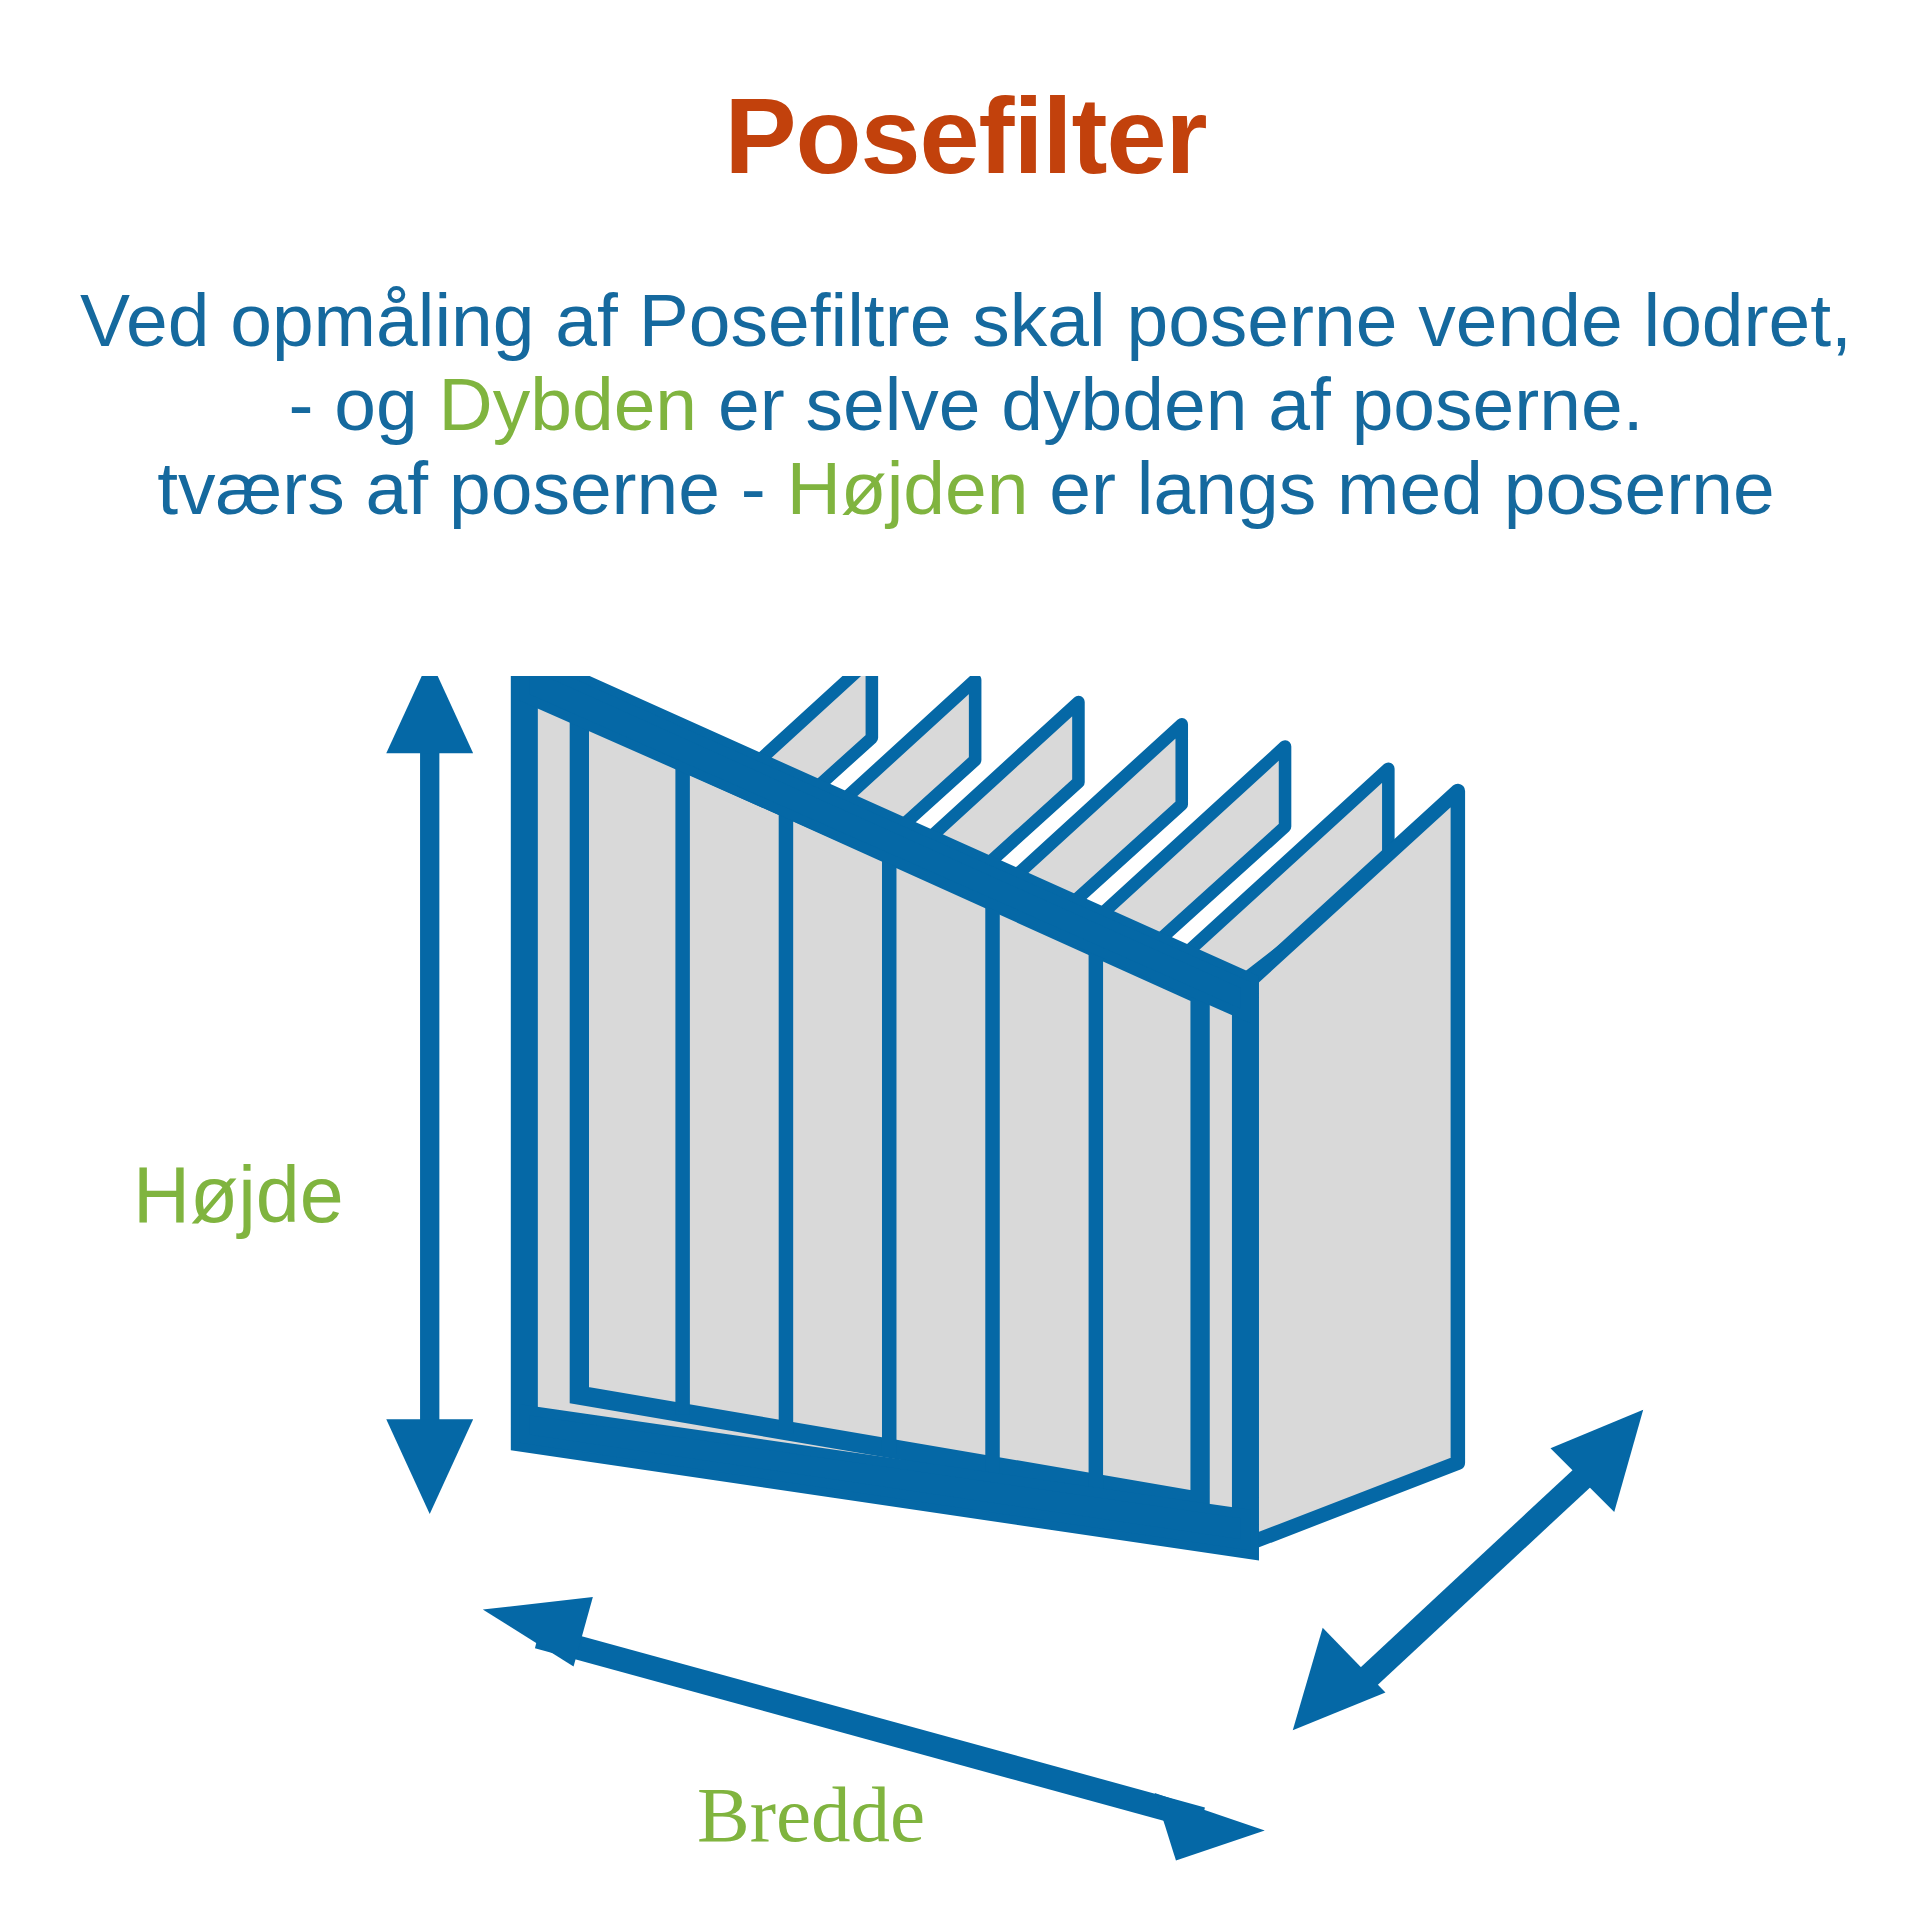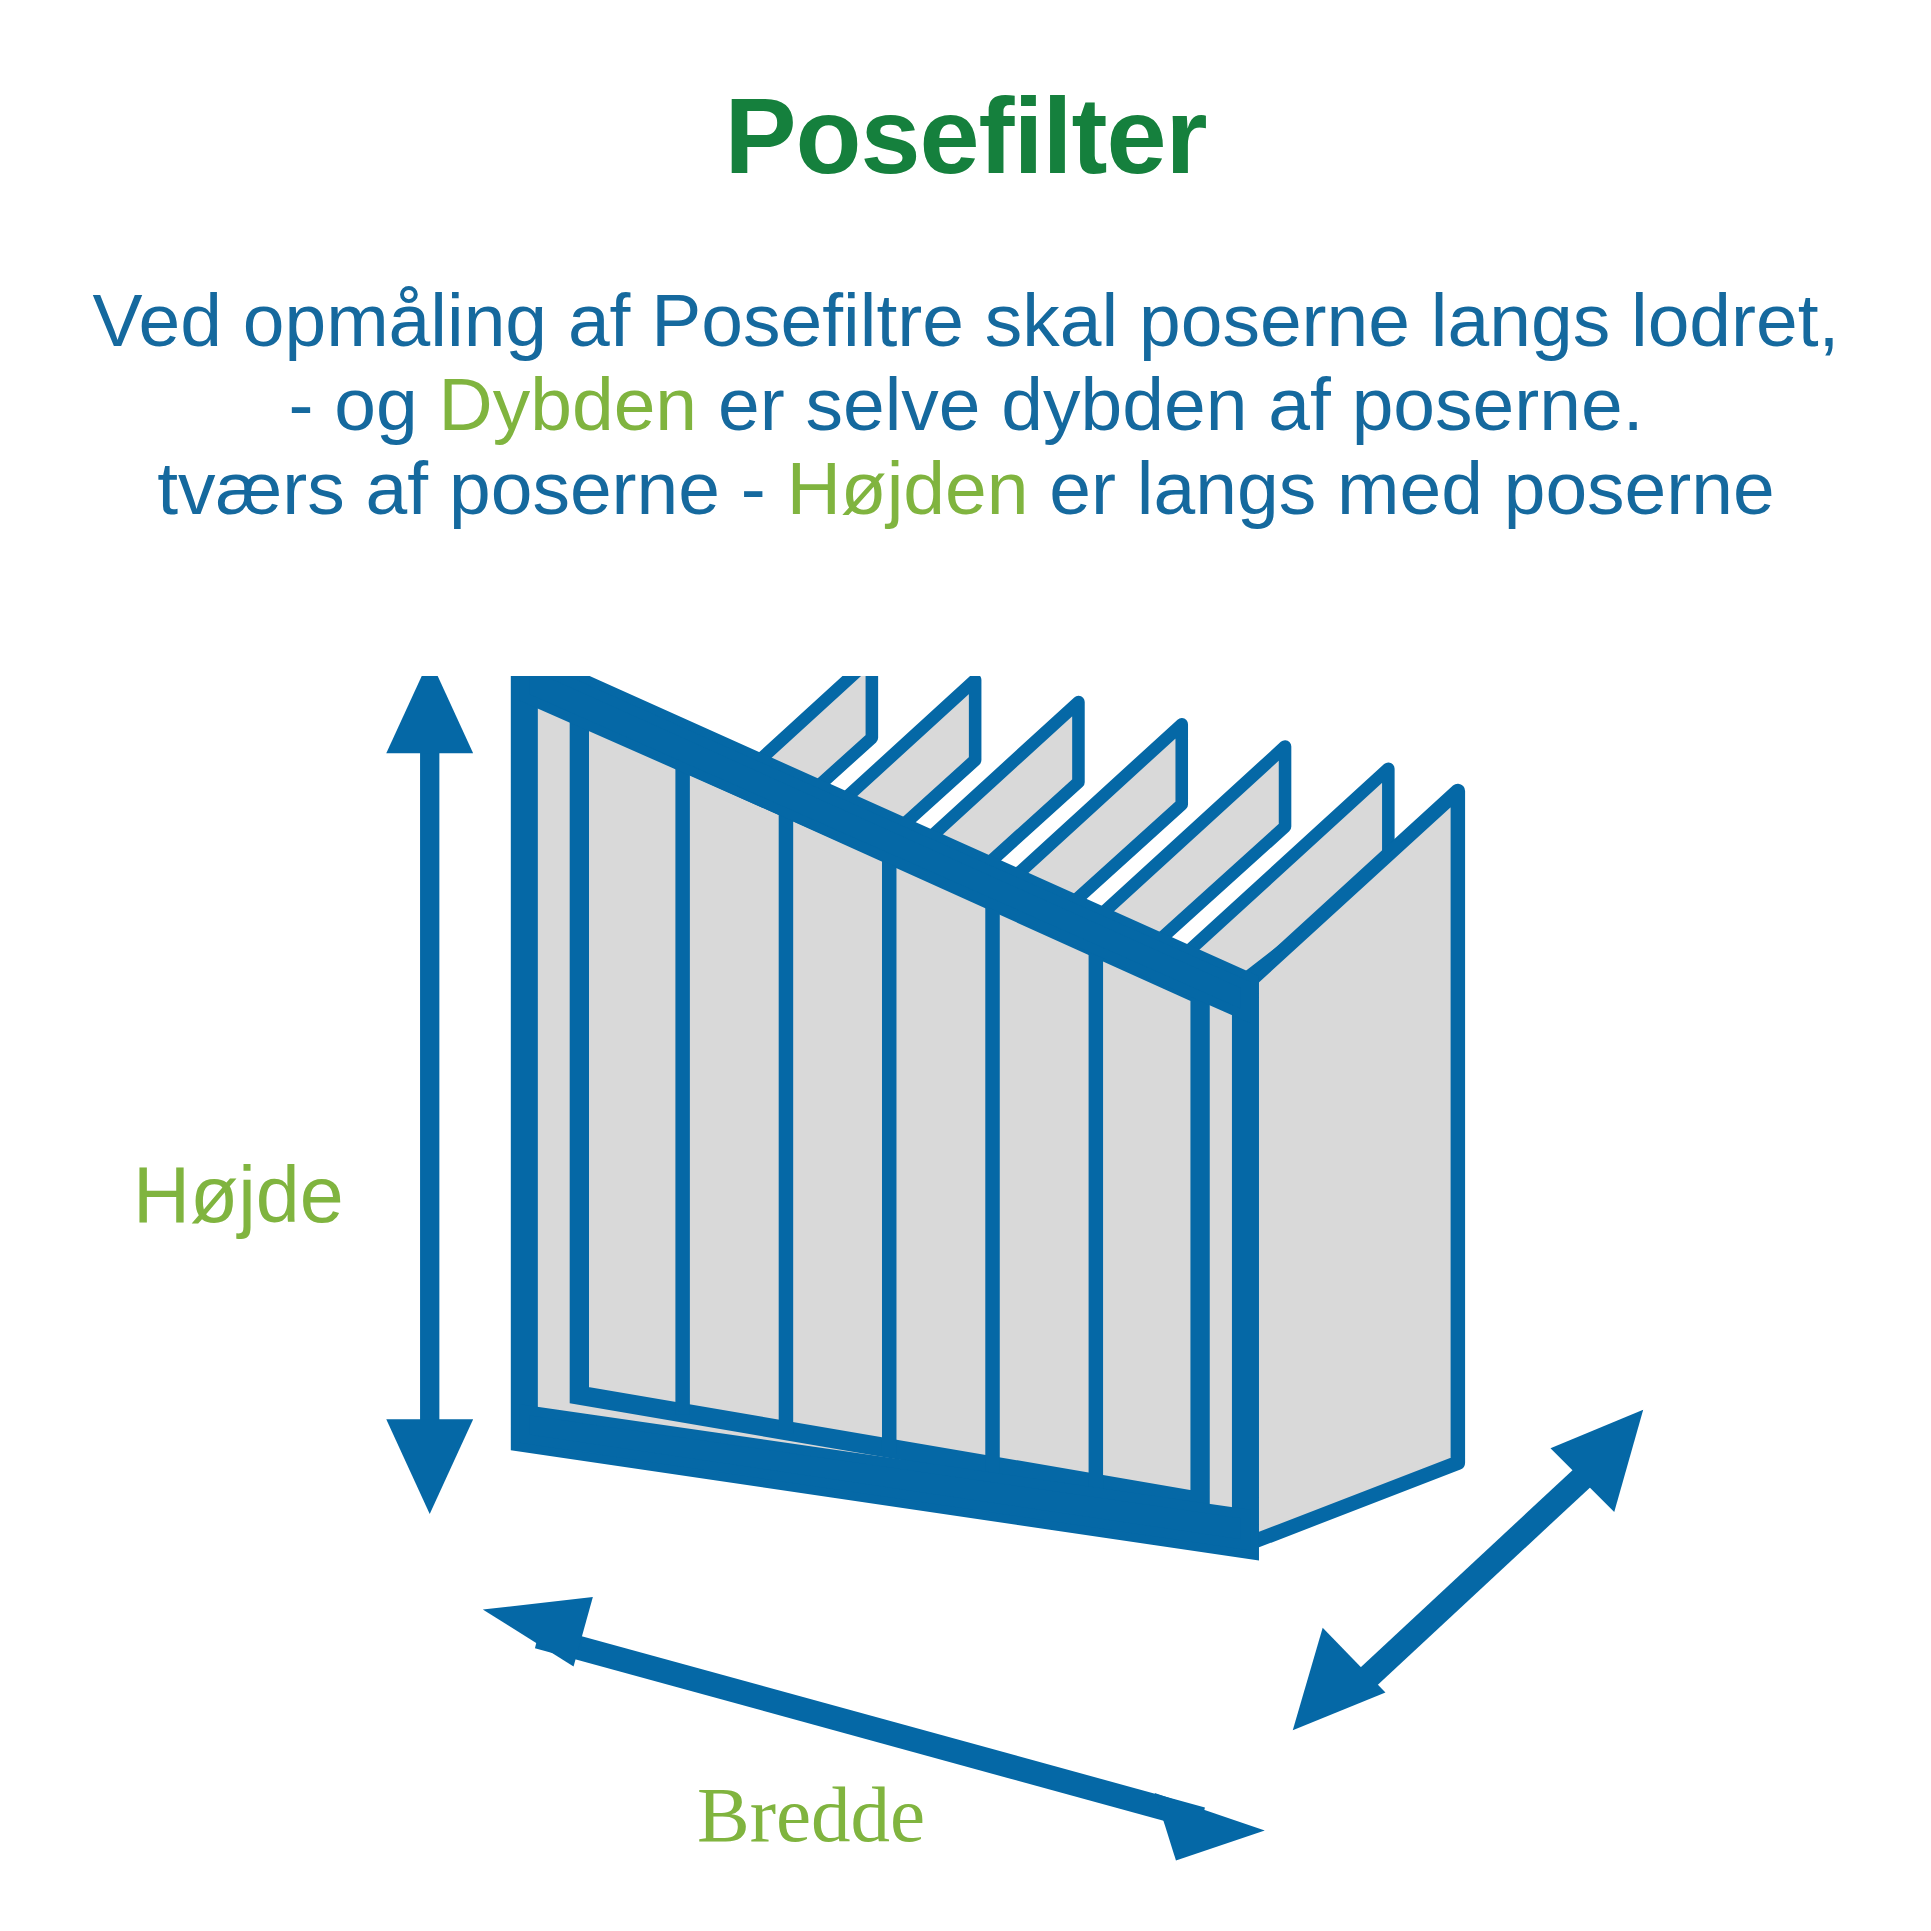--- a/index.html
+++ b/index.html
@@ -24,21 +24,21 @@
 
   
   .title {
     position: absolute;
     top: 82px;
     left: 0;
     width: 1931px;
     text-align: center;
     font-size: 108px;
     font-weight: bold;
-    color: #15803d;
+    color: #c2410c;
     letter-spacing: -1px;
     line-height: 1.0;
   }
 
   .intro {
     position: absolute;
     top: 278px;
     left: 68px;
     width: 1796px;
     text-align: center;
@@ -73,21 +73,21 @@
 </style>
 </head>
 <body>
 
 <div class="page">
 
   <div class="title">Posefilter</div>
 
   <div class="intro">
     <div>
-      <span>Ved opmåling af Posefiltre skal poserne langs lodret,</span>
+      <span>Ved opmåling af Posefiltre skal poserne vende lodret,</span>
     </div>
     <div>
       <span>- og </span><span class="hl">Dybden</span><span> er selve dybden af poserne.</span>
     </div>
     <div>
       <span>tværs af poserne - </span><span class="hl">Højden</span><span> er langs med poserne</span>
     </div>
   </div>
 
   <div class="diagram">

